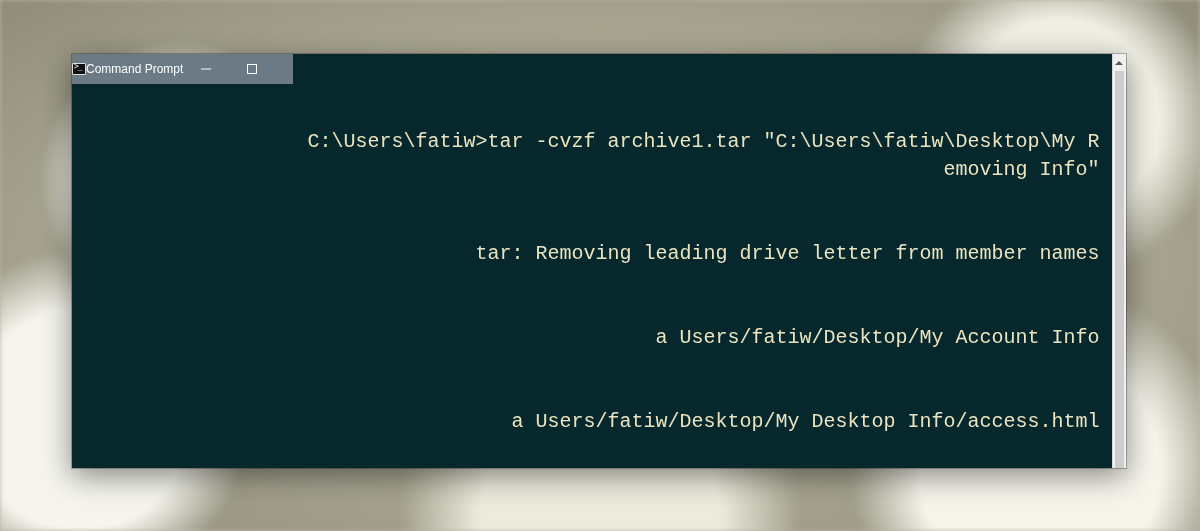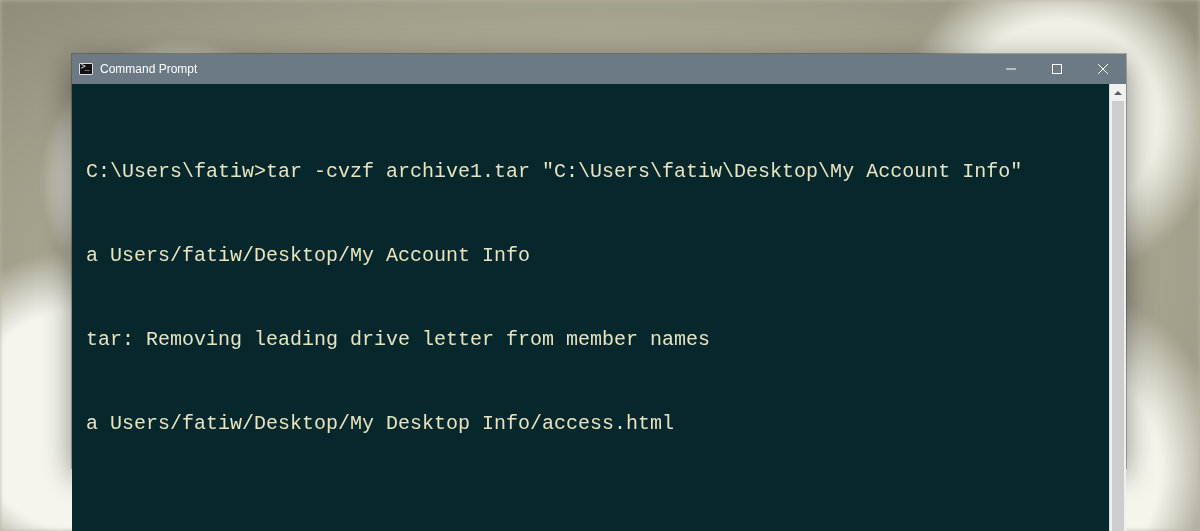--- a/index.html
+++ b/index.html
@@ -21,21 +21,21 @@
         radial-gradient(ellipse at 50% 50%, #d9d6c6 0%, #a9a692 60%, #8f8c7a 100%);
       filter: blur(2px);
     }
 
     .window {
       position: absolute;
       left: 72px; top: 54px;
       width: 1054px; height: 414px;
       background: #06282c;
       box-shadow: 0 8px 28px rgba(0,0,0,0.45), 0 0 0 1px rgba(0,0,0,0.25);
-      display: flex; flex-direction: column;
+      display: flex;  text-align: right;
     }
 
     .titlebar {
       height: 30px;
       background: #6b7a84;
       color: #fff;
       display: flex; align-items: center;
       font-size: 12px;
       user-select: none;
     }
@@ -135,23 +135,23 @@
             <line x1="0" y1="0" x2="10" y2="10"></line>
             <line x1="10" y1="0" x2="0" y2="10"></line>
           </svg>
       </div>
     </div>
   </div>
 
   <div class="client">
 
     <div class="terminal">
-      <div class="line"><span>C:\Users\fatiw&gt;</span><span>tar -cvzf archive1.tar "C:\Users\fatiw\Desktop\My Account Info"</span></div>
+      <div class="line"><span>C:\Users\fatiw&gt;</span><span>tar -cvzf archive1.tar "C:\Users\fatiw\Desktop\My Removing Info"</span></div>
+      <div class="line">tar: Removing leading drive letter from member names</div>
       <div class="line">a Users/fatiw/Desktop/My Account Info</div>
-      <div class="line">tar: Removing leading drive letter from member names</div>
       <div class="line">a Users/fatiw/Desktop/My Desktop Info/access.html</div>
       
       
     </div>
 
     <div class="vscrollbar">
       <div class="sb-btn">
         <svg viewBox="0 0 8 8">
             <polygon points="4,2 8,6 0,6"></polygon>
           </svg>

